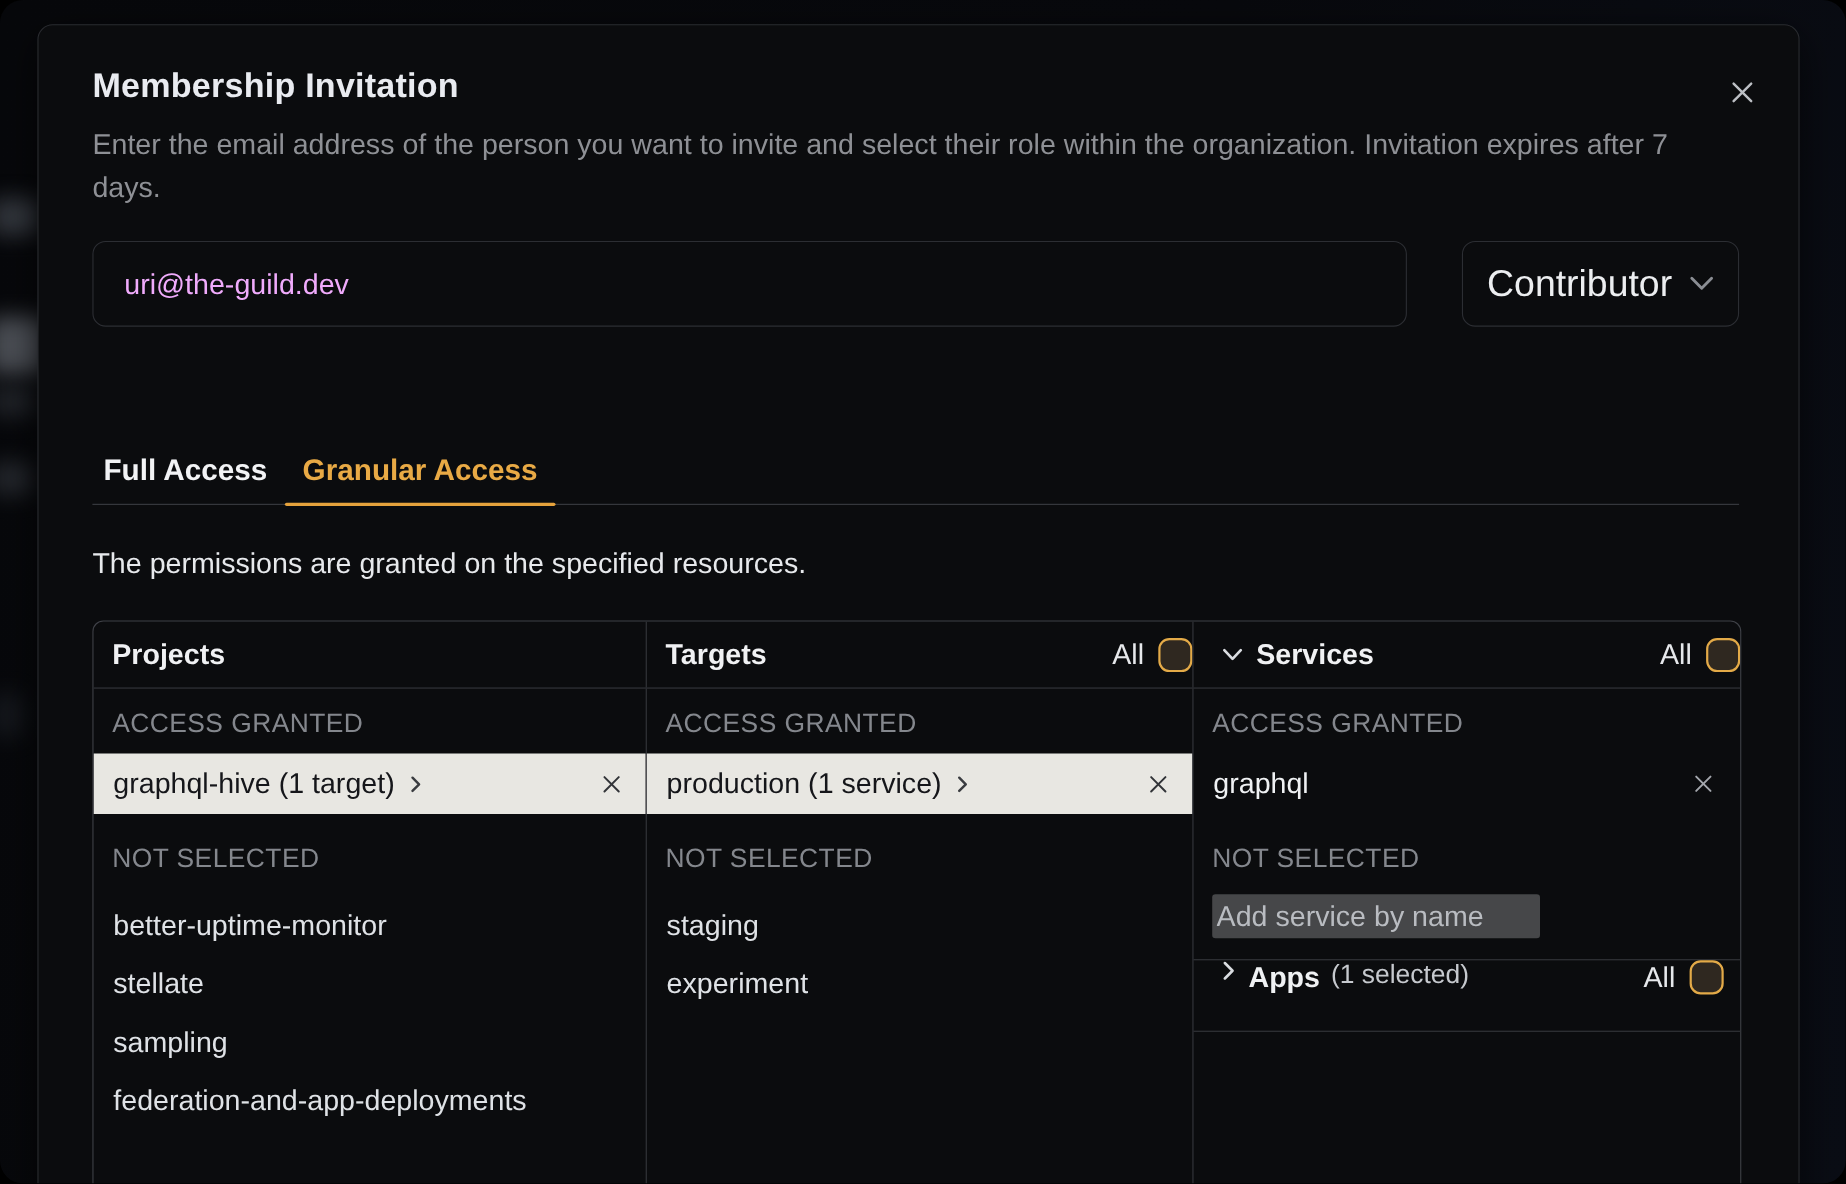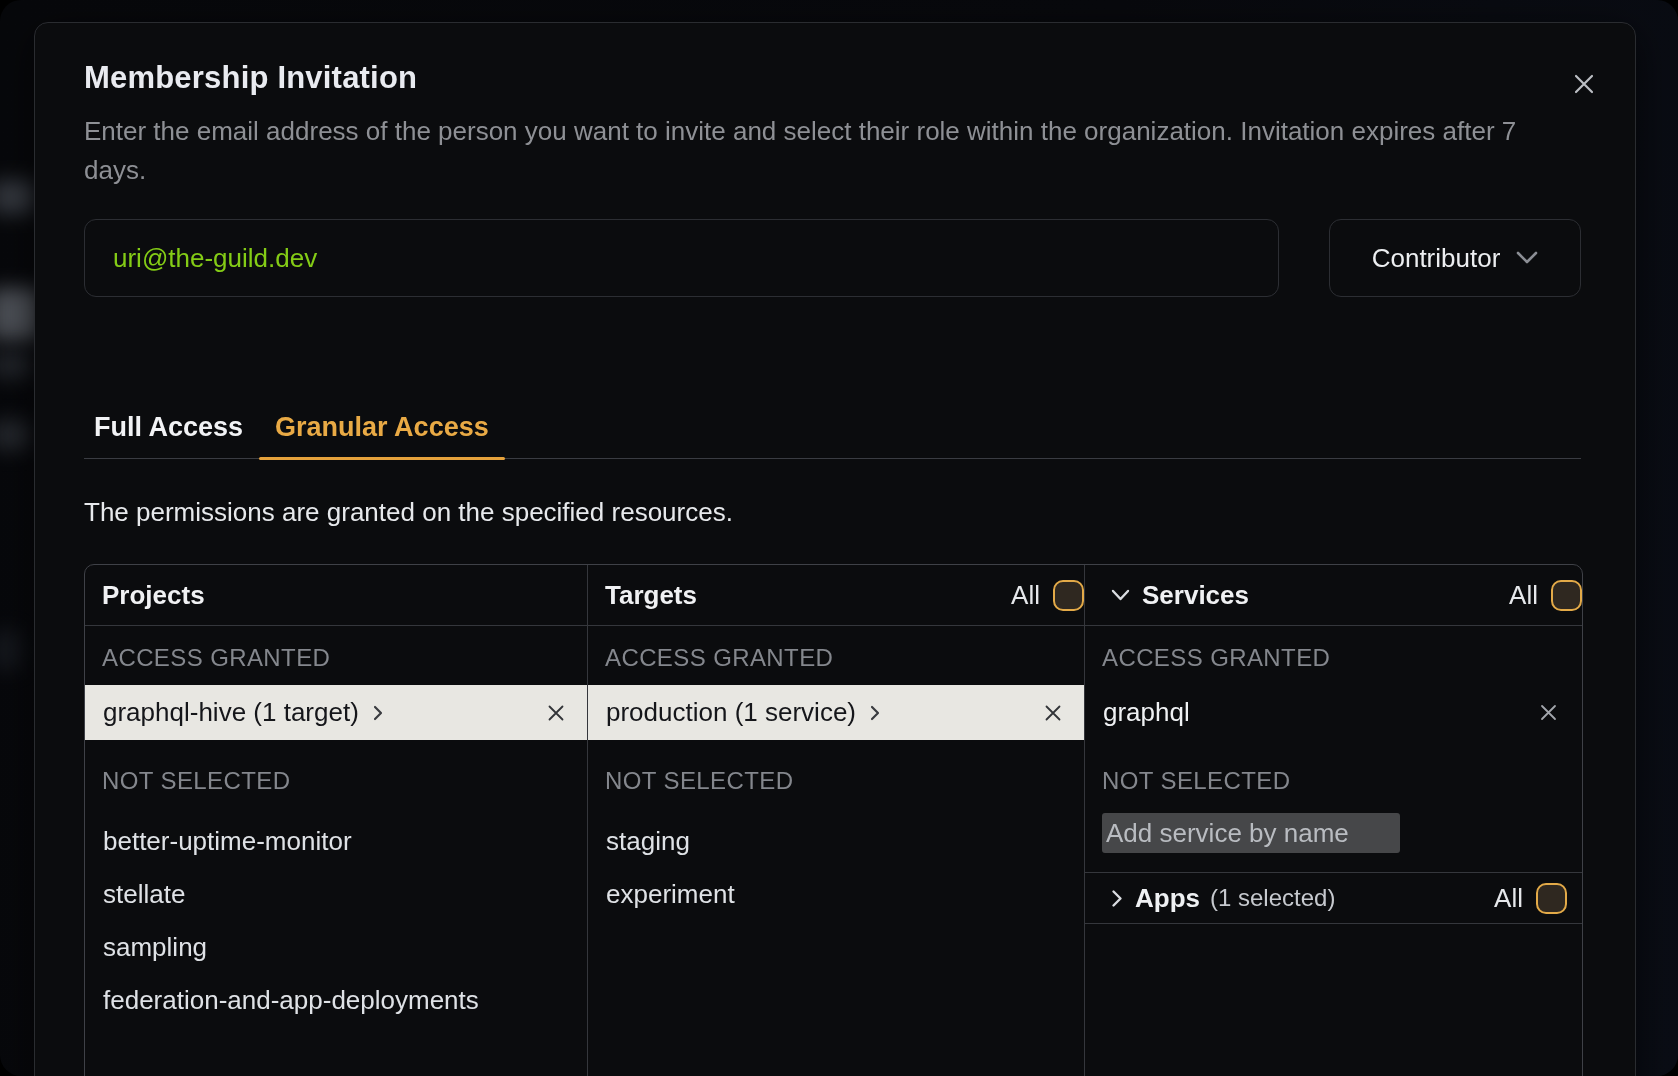--- a/index.html
+++ b/index.html
@@ -30,29 +30,29 @@
   }
   .modal-title{
     font-size:31px;font-weight:700;color:#e9ebf0;letter-spacing:.2px;line-height:38px;
   }
   .modal-desc{
     margin-top:15px;font-size:26px;line-height:39px;color:#8e9095;max-width:1499px;
   }
   .form-row{margin-top:29px;display:flex;align-items:stretch;height:78px;}
   .email-input{
     width:1195px;height:78px;box-sizing:border-box;background:transparent;
-    border:1px solid #2c2e33;border-radius:12px;color:#84cc16;font-size:26px;
+    border:1px solid #2c2e33;border-radius:12px;color:#f0abfc;font-size:26px;
     padding:0 24px 0 28px;outline:none;font-family:"Liberation Sans",sans-serif;
   }
   .role-btn{
     margin-left:auto;width:252px;height:78px;box-sizing:border-box;background:transparent;
     border:1px solid #2c2e33;border-radius:12px;display:flex;align-items:center;justify-content:center;
     gap:16px;cursor:pointer;padding:0;
   }
-  .role-label{color:#eceef0;font-size:26px;}
+  .role-label{color:#eceef0;font-size:34px;}
 
   .tabs{margin-top:115px;display:flex;gap:6px;border-bottom:1px solid #3a3c42;}
   .tab{position:relative;padding:0 10px 15px 10px;font-size:27px;font-weight:700;cursor:pointer;}
   .tab.inactive{color:#f2f3f5;}
   .tab.active{color:#e9aa45;padding:0 16px 15px 16px;}
   .tab.active::after{
     content:"";position:absolute;left:0;right:0;bottom:-2px;height:3px;background:#e5a23c;border-radius:2px;
   }
   .perm-note{margin-top:38px;font-size:26px;color:#e7e9ec;line-height:30px;}
 
@@ -94,22 +94,22 @@
   .list-item{
     height:53px;display:flex;align-items:center;padding-left:18px;font-size:26px;color:#dfe2e6;cursor:pointer;
   }
   .svc-input{
     display:block;margin:22px 0 0 17px;width:298px;height:40px;box-sizing:border-box;
     background:#464749;border:0;border-radius:3px;color:#eceef0;font-size:26px;padding:0 6px 0 4px;
     font-family:"Liberation Sans",sans-serif;outline:none;
   }
   .svc-input::placeholder{color:#b9bcc1;opacity:1;}
   .apps-row{
-    margin-top:19px;height:52px;border-top:1px solid #35373c;border-bottom:1px solid #35373c;
-    display:flex;align-items:center;box-sizing:border-box;padding:0 15px 0 26px;cursor:pointer;
+    margin-top:19px;height:66px;border-top:1px solid #35373c;border-bottom:1px solid #35373c;
+    display:flex;align-items:flex-start;box-sizing:border-box;padding:0 15px 0 26px;cursor:pointer;
   }
   .apps-title{font-size:26px;font-weight:700;color:#eff1f3;margin-left:12px;}
   .apps-count{font-size:24px;color:#c6c9ce;margin-left:10px;}
   .hdr-chev{display:flex;align-items:center;margin-left:26px;margin-right:12px;}
 </style>
 </head>
 <body>
 
 <div id="canvas">
   <div class="smudge sm1"></div>

